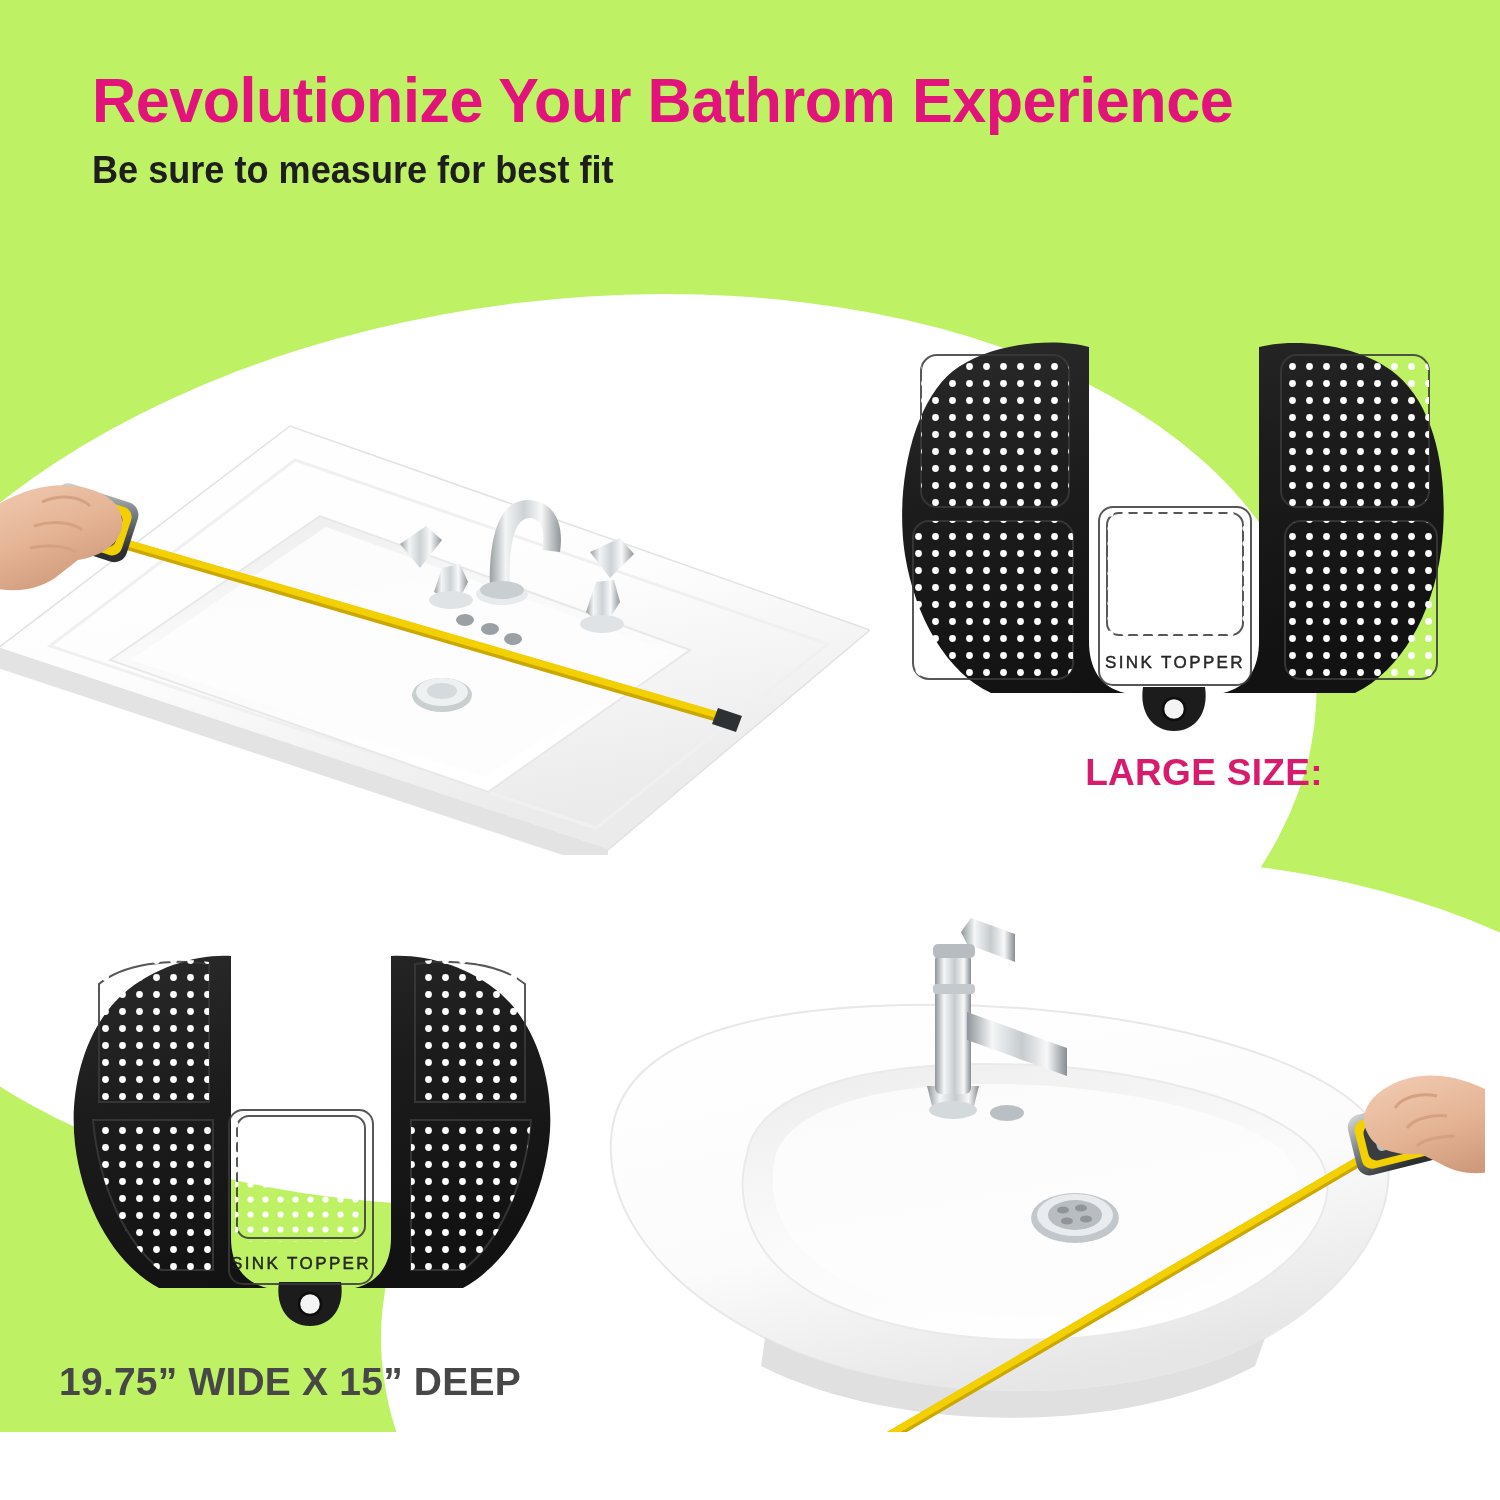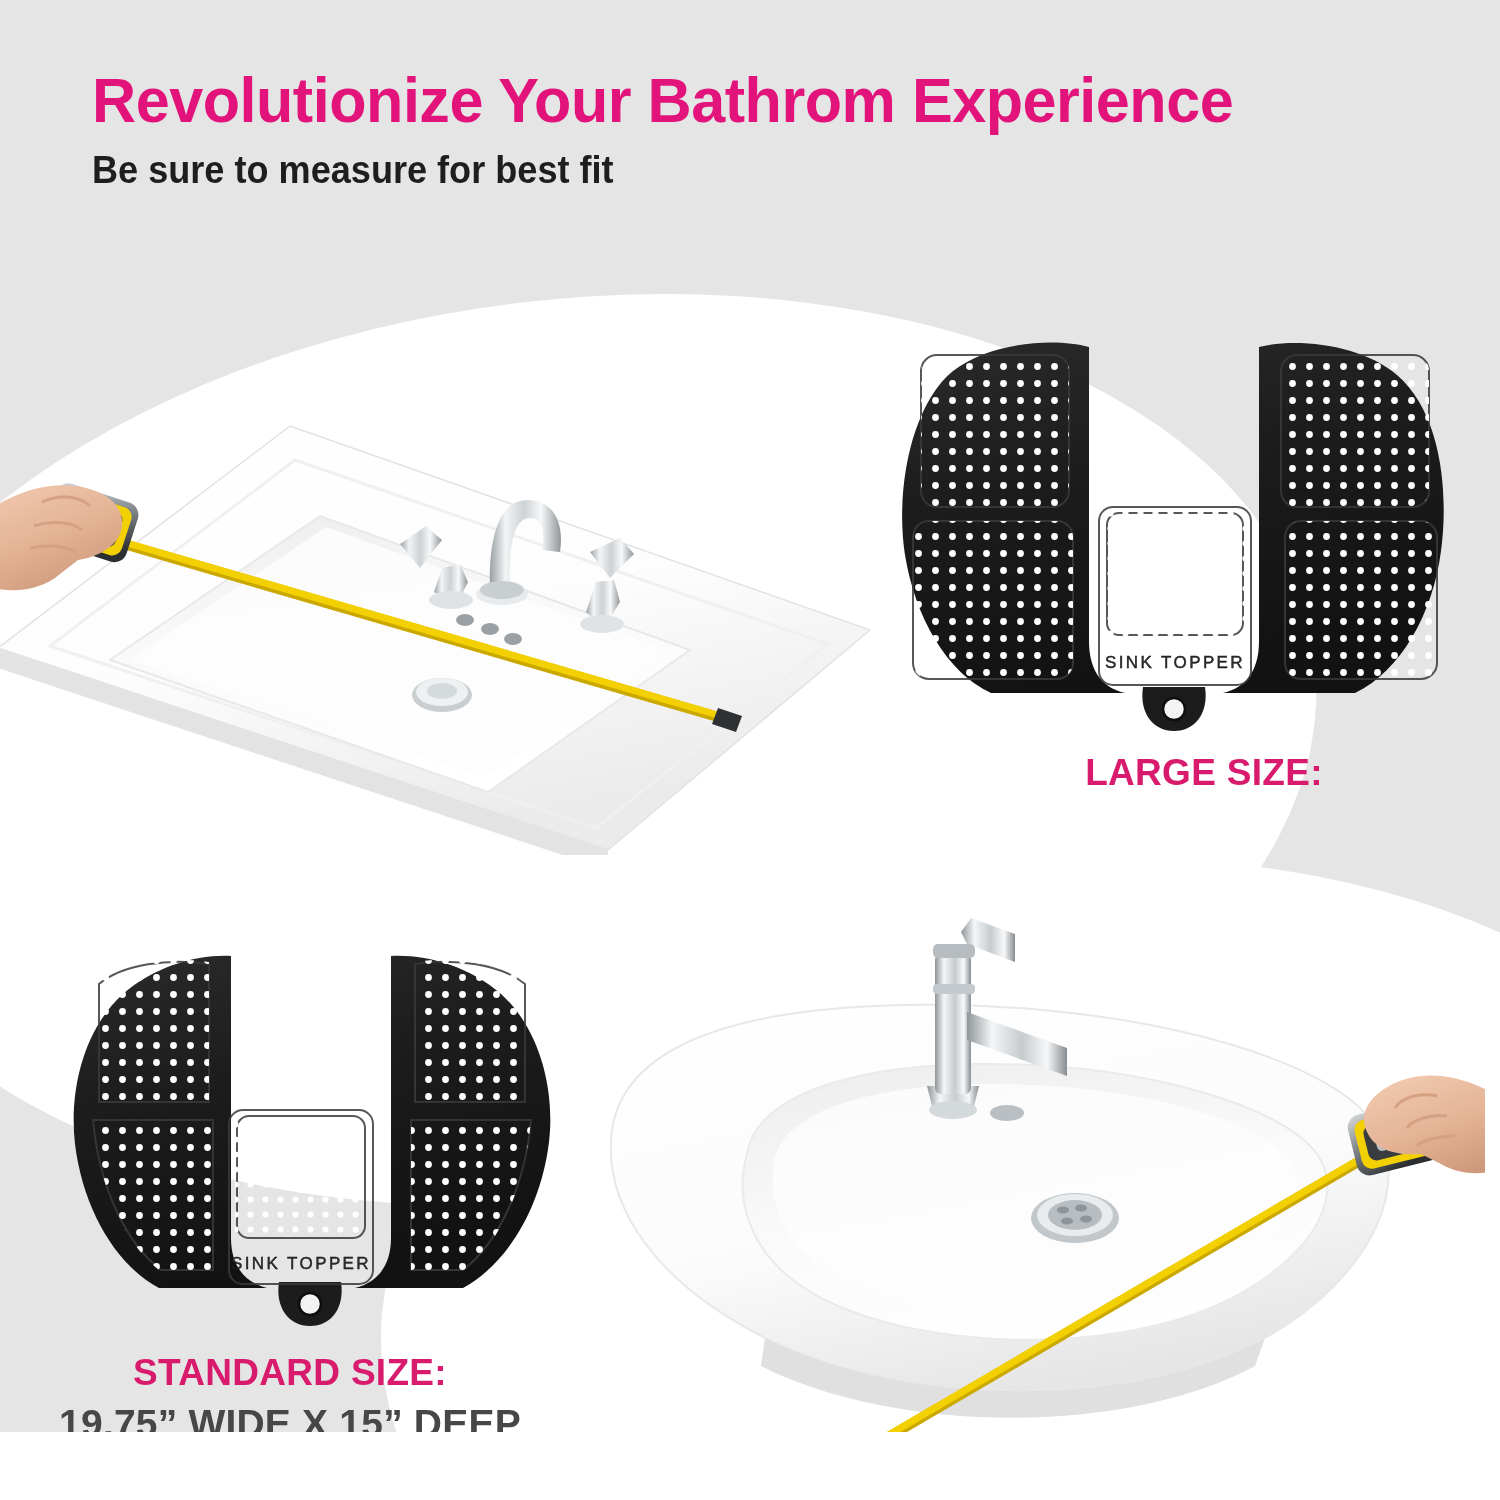--- a/index.html
+++ b/index.html
@@ -4,21 +4,21 @@
 <style>
   html, body {
     margin: 0;
     padding: 0;
     background: #ffffff;
   }
   #page {
     position: relative;
     width: 1500px;
     height: 1432px;
-    background: #e5e5e5;
+    background: #bef264;
     overflow: hidden;
     font-family: "Liberation Sans", sans-serif;
   }
 
   
   .backdrop-arc {
     position: absolute;
     background: #ffffff;
     border-radius: 50%;
     pointer-events: none;
@@ -367,21 +367,20 @@
         <rect x="346" y="0" width="130" height="160" fill="url(#dotsS)" clip-path="url(#clipS-ur)"></rect>
         <rect x="342" y="160" width="136" height="164" fill="url(#dotsS)" clip-path="url(#clipS-lr)"></rect>
         <rect x="172" y="162" width="132" height="128" fill="url(#dotsSc)" clip-path="url(#clipS-c)"></rect>
       </g>
 
       <text x="238" y="317" text-anchor="middle" font-family="Liberation Sans, sans-serif" font-size="17" letter-spacing="2.4" fill="#2e2e2e" stroke="#0d0d0d" stroke-width="0.4">SINK TOPPER</text>
     </svg>
   </div>
 
   <div class="caption-block" id="caption-standard">
-    <p class="caption-title">STANDARD SIZE:</p>
     <p class="caption-dims">19.75” WIDE X 15” DEEP</p>
   </div>
 
   <div class="sink-photo" id="sink-oval">
     <svg viewBox="0 0 910 565" xmlns="http://www.w3.org/2000/svg">
       <defs>
         <linearGradient id="porc2" x1="0.1" y1="0" x2="0.5" y2="1">
           <stop offset="0%" stop-color="#ffffff"></stop>
           <stop offset="60%" stop-color="#fbfbfb"></stop>
           <stop offset="100%" stop-color="#e6e6e6"></stop>

